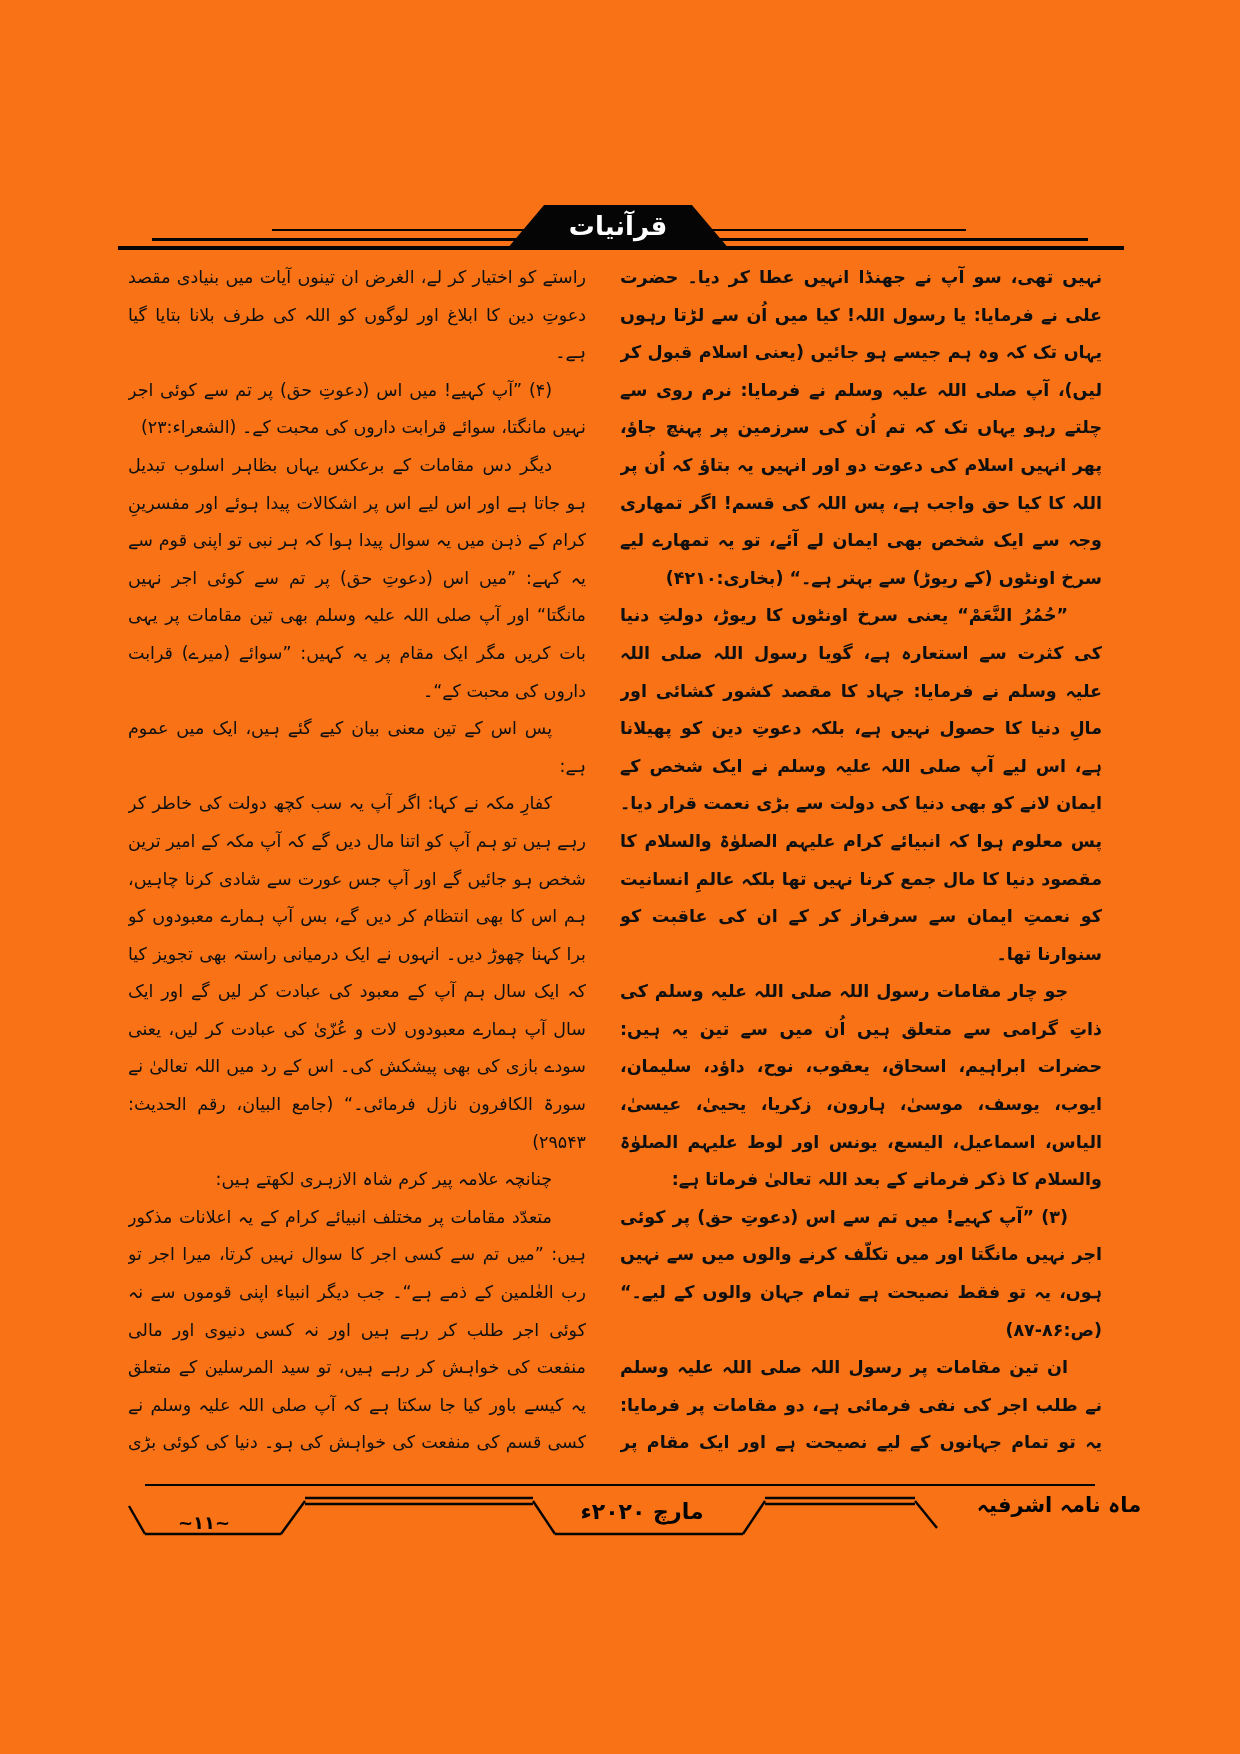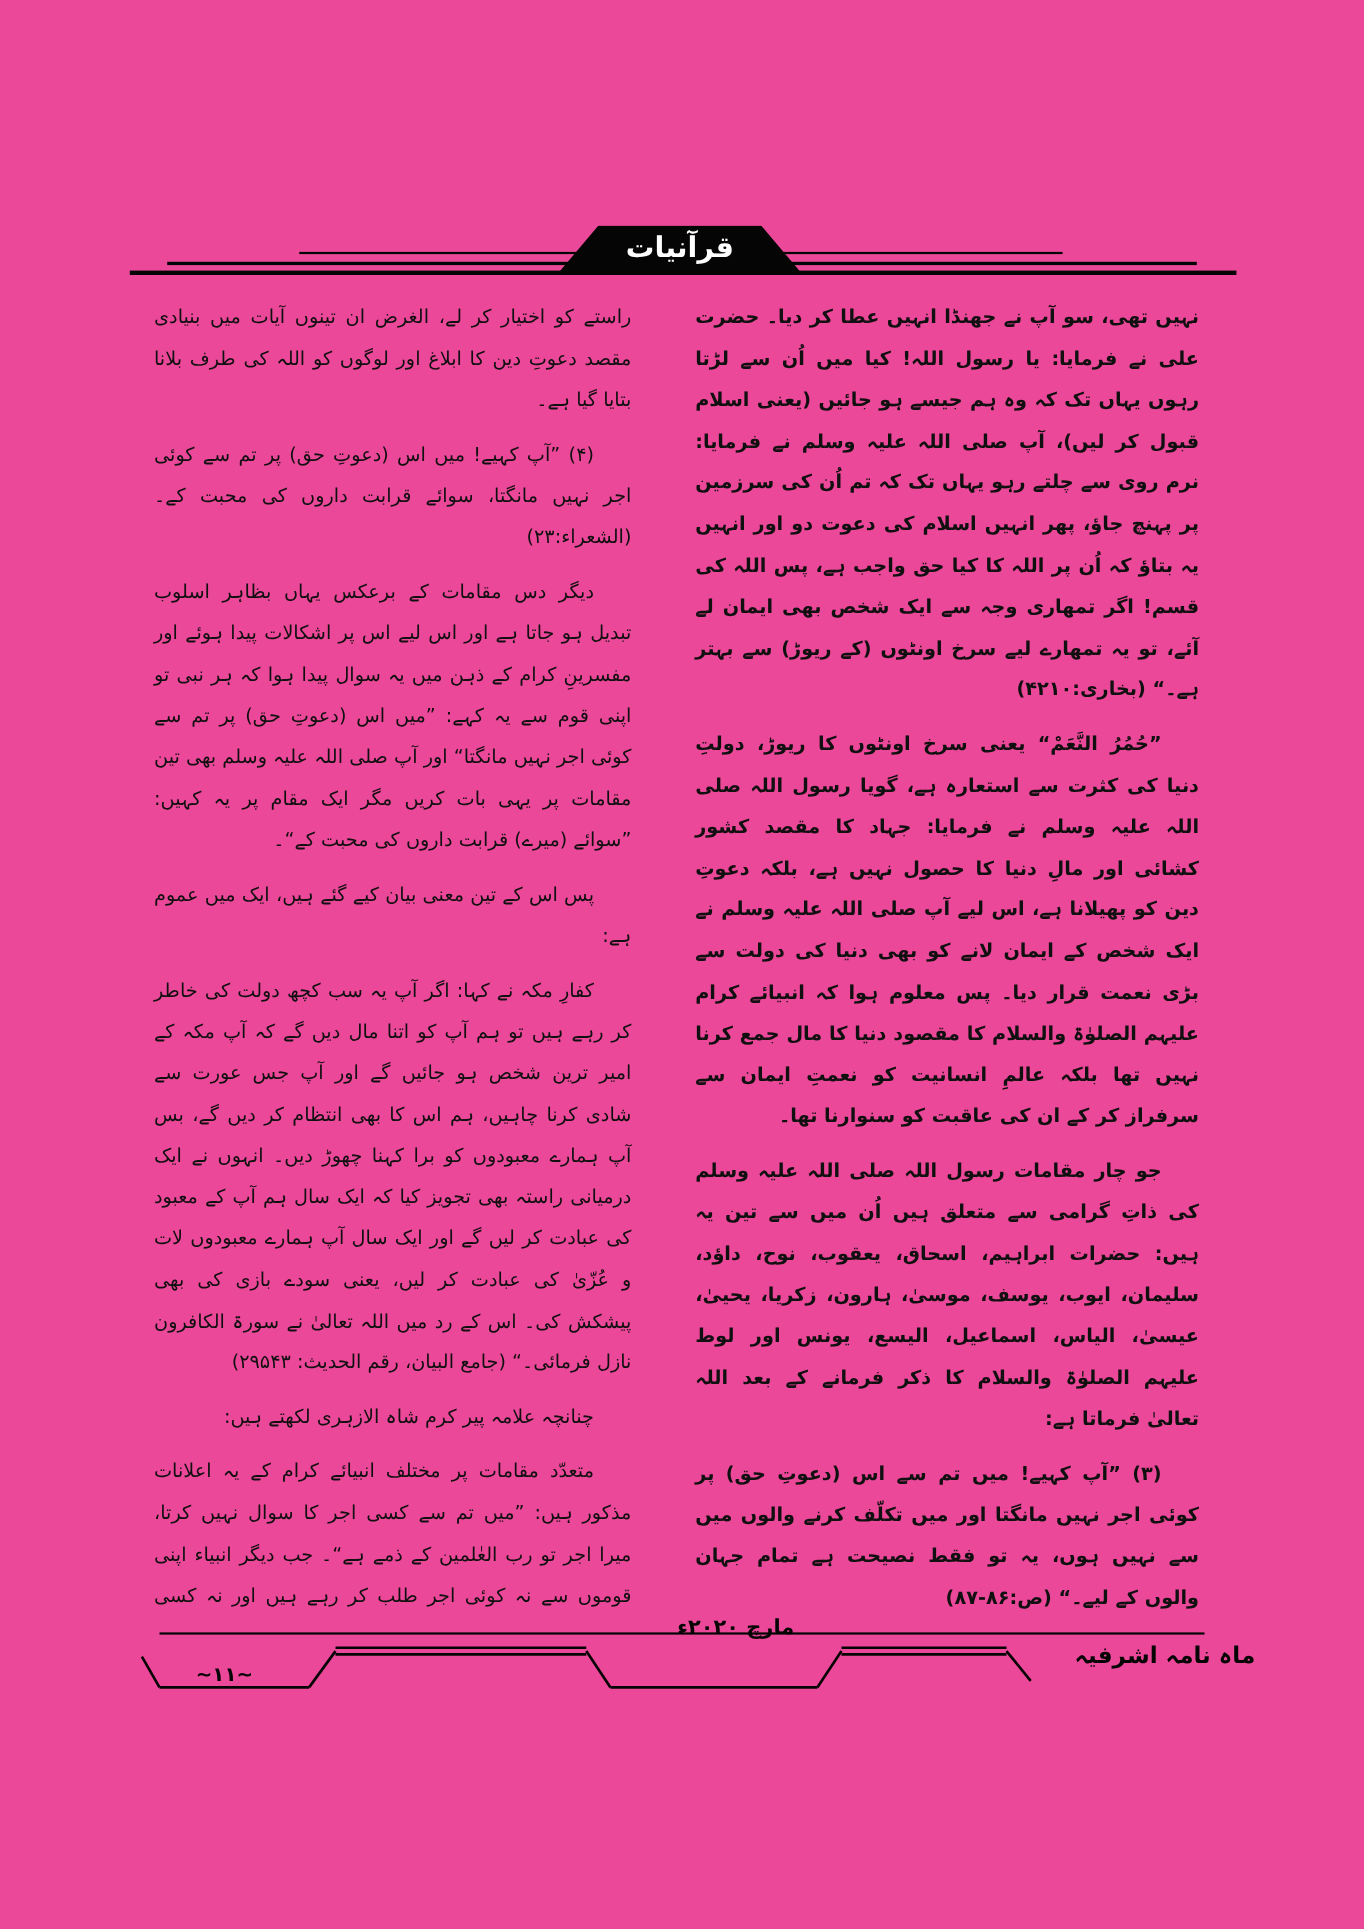--- a/index.html
+++ b/index.html
@@ -1,18 +1,18 @@
 <!DOCTYPE html>
 <html lang="ur" dir="rtl"><head>
 <meta charset="utf-8">
 <style>
   html,body { margin:0; padding:0; background:#ffffff; }
   .page {
     position:relative; width:1240px; height:1754px; margin:0 auto;
-    background:#ec4899; color:#101010; overflow:hidden;
+    background:#f97316; color:#101010; overflow:hidden;
     font-family:"DejaVu Sans", sans-serif;
   }
   
   .rule { position:absolute; background:#050505; }
   .rule-top    { left:272px; top:229px; width:694px; height:2px; }
   .rule-mid    { left:152px; top:238px; width:936px; height:2.5px; }
   .rule-bottom { left:118px; top:246px; width:1006px; height:4px; }
   .banner {
     position:absolute; left:506px; top:205px; width:224px; height:45px;
     background:#050505; z-index:3;
@@ -24,29 +24,29 @@
     line-height:1; padding-bottom:4px;
   }
   
   .col {
     position:absolute; top:259px; height:1205px; overflow:hidden;
     direction:rtl; text-align:justify;
     font-size:17.5px; line-height:37.6px;
   }
   .col-right { left:620px; width:482px;font-weight:bold; }
   .col-left  { left:128px; width:458px; }
-  .para { margin:12px; padding:0; }
+  .para { margin:0; padding:0; }
   .para.indent { text-indent:34px; }
   
   .footer-hairline { position:absolute; left:145px; top:1484px; width:950px; height:2px; background:#050505; }
   .ribbon { position:absolute; left:115px; top:1490px; }
   .ribbon path, .ribbon line { stroke:#050505; stroke-width:2.4; fill:none; }
   .footer-text { position:absolute; direction:rtl; color:#050505; white-space:nowrap; }
   .footer-magazine { left:928px; top:1493px; width:174px; text-align:center; font-size:21px; font-weight:bold;margin-left:44px; }
-  .footer-date     { left:562px; top:1468px; width:160px; text-align:right; font-size:19px; font-weight:bold; }
+  .footer-date     { left:562px; top:1499px; width:160px; text-align:center; font-size:22px; font-weight:bold; }
   .footer-pagenum  { left:148px; top:1500px; width:112px; text-align:center; font-size:18px; font-weight:bold;margin-top:12px; }
 </style>
 </head>
 <body>
 
 <div class="page">
 
   <div class="rule rule-top"></div>
   <div class="rule rule-mid"></div>
   <div class="rule rule-bottom"></div>

